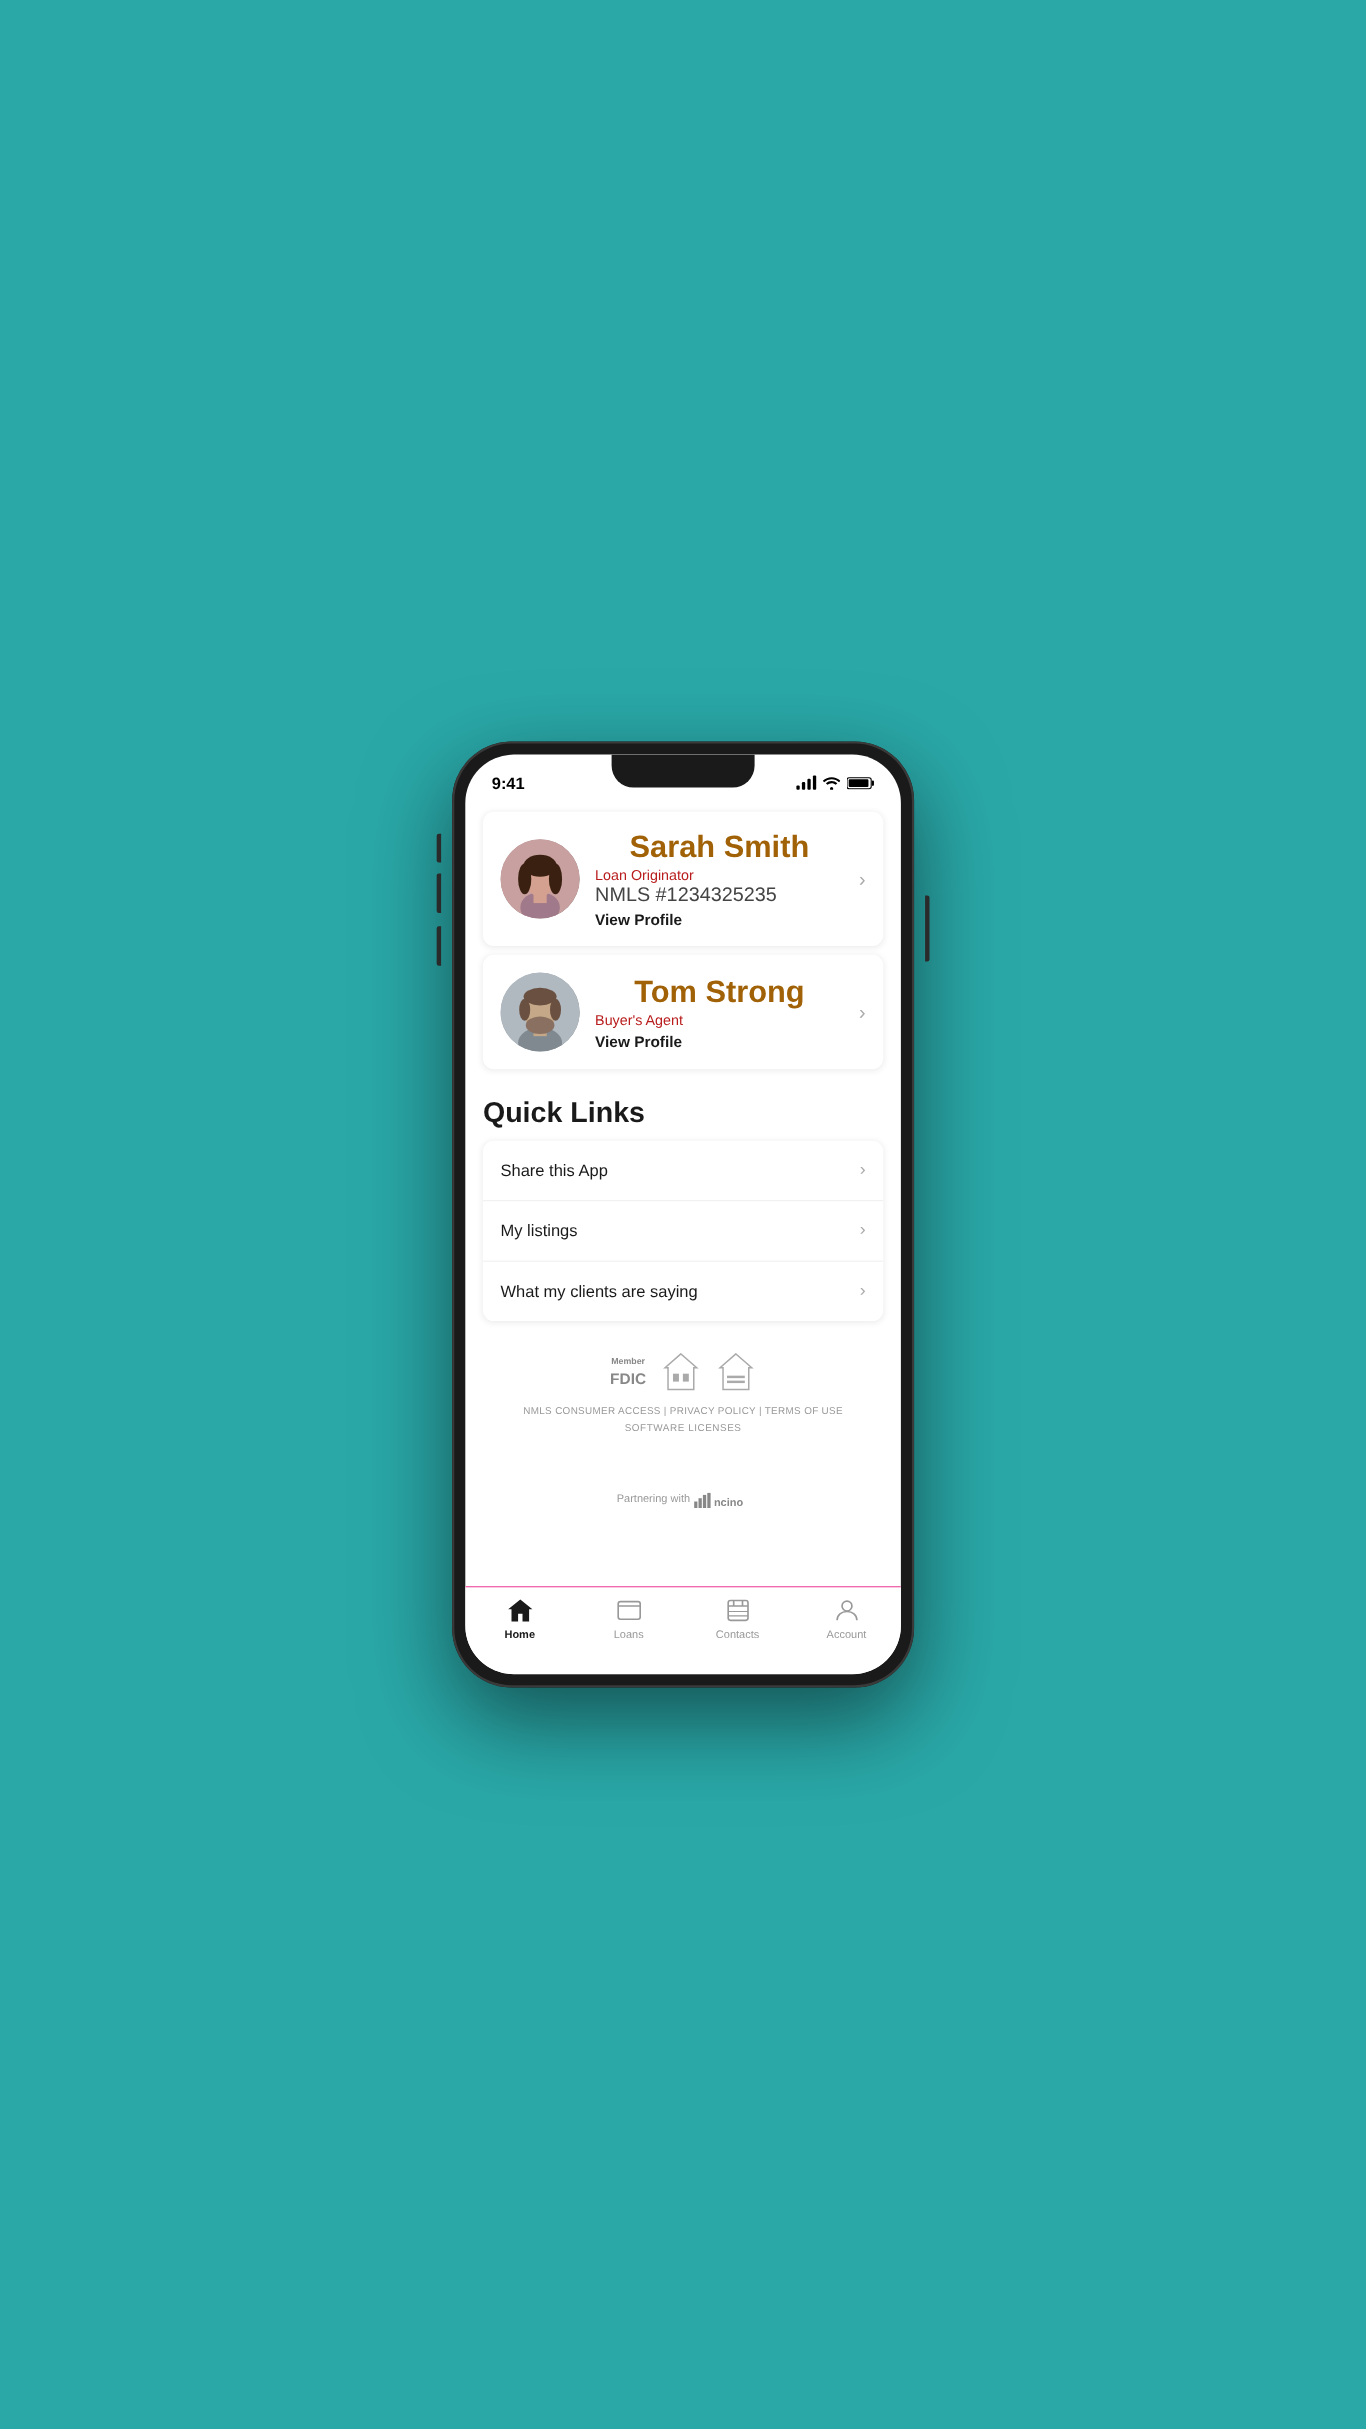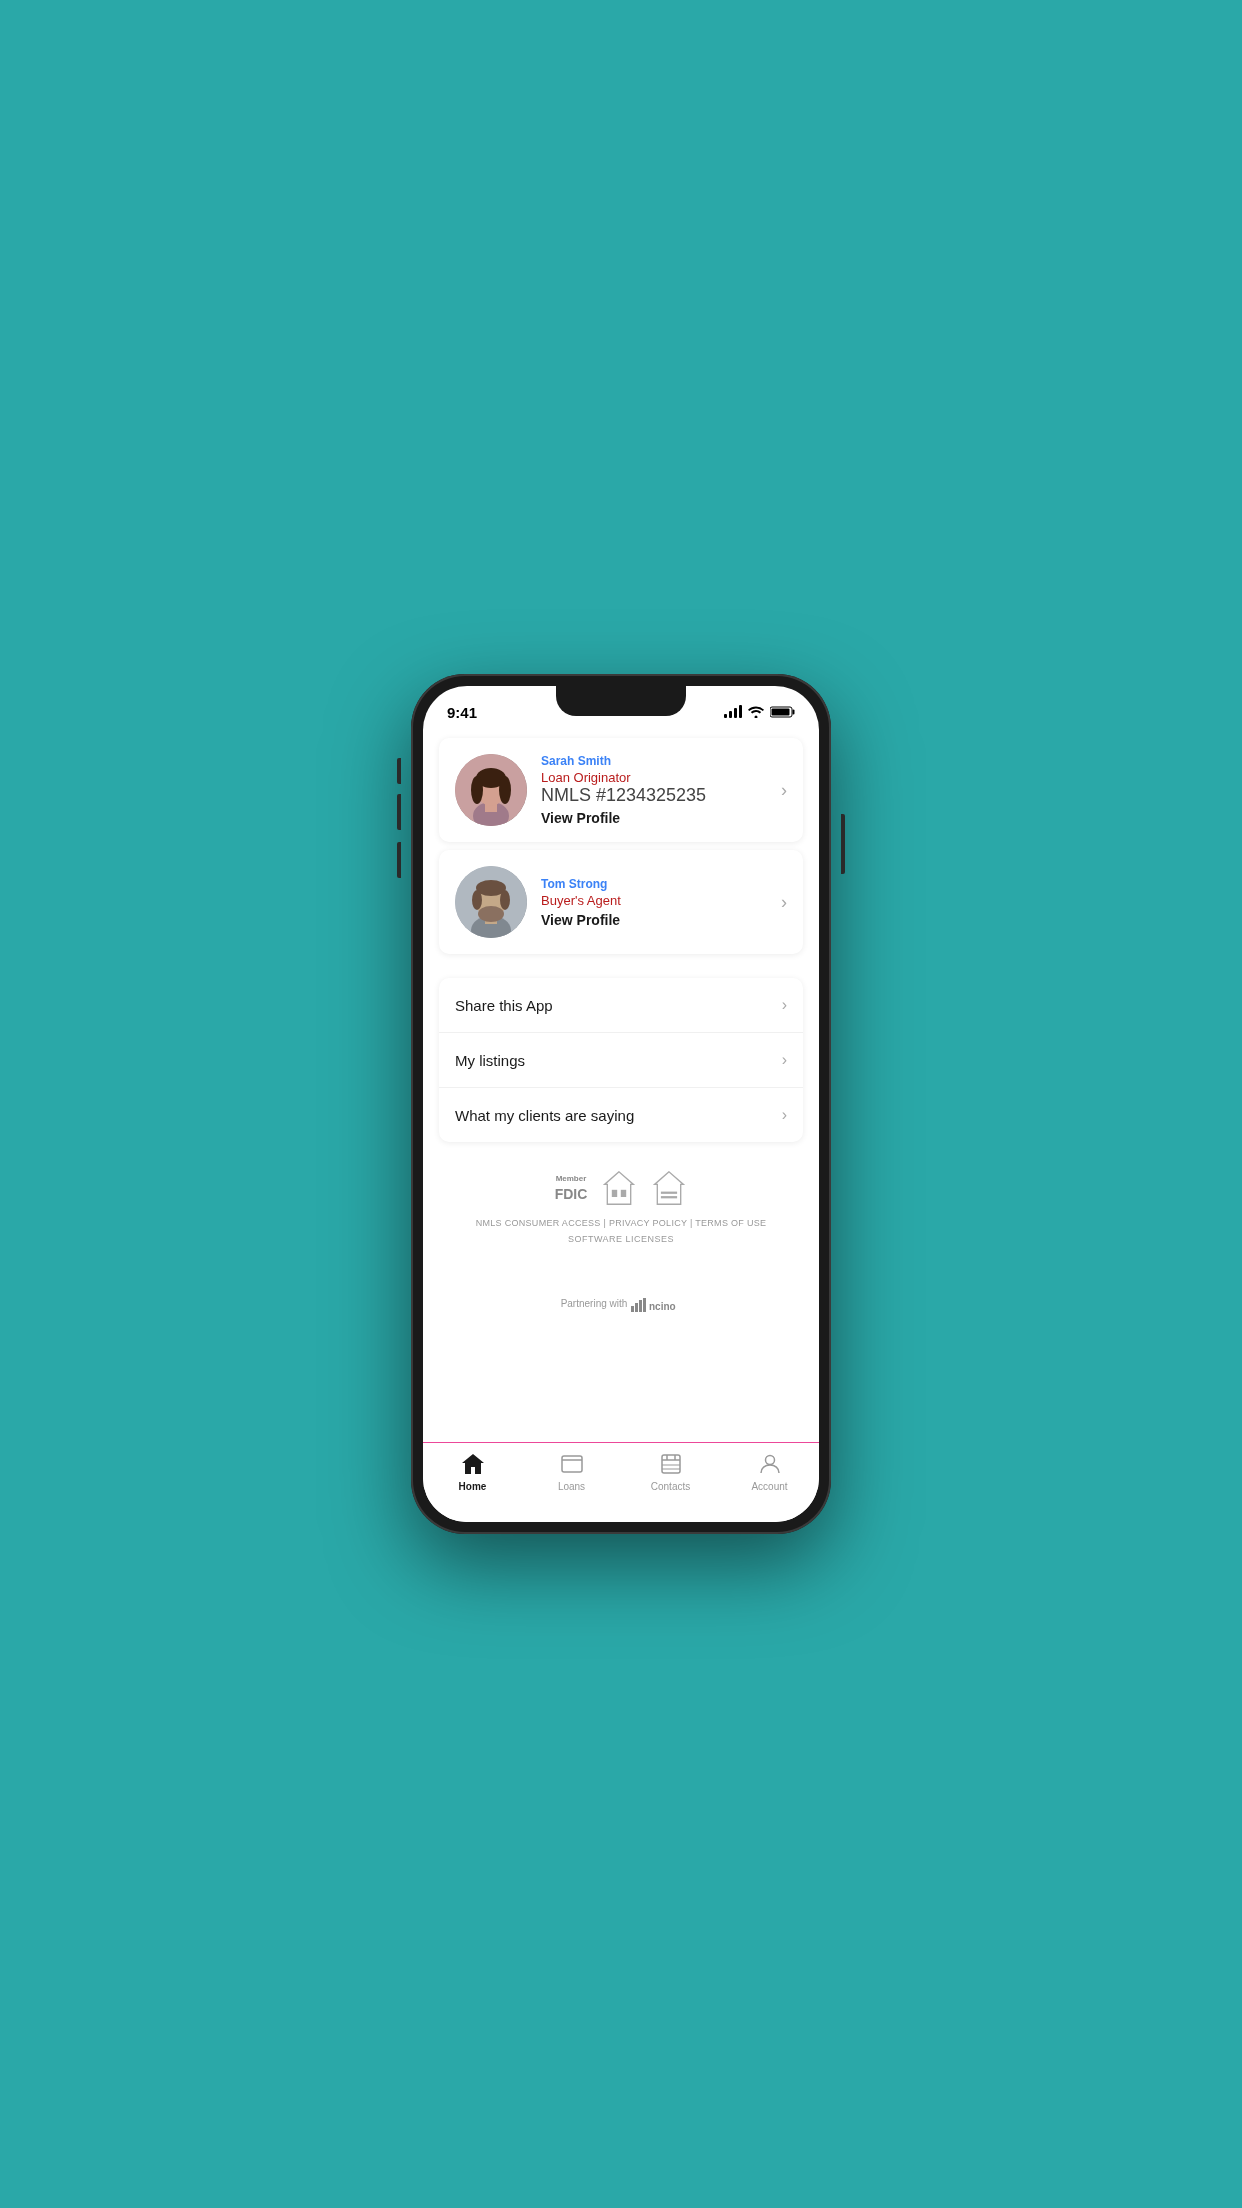--- a/index.html
+++ b/index.html
@@ -173,23 +173,24 @@
       padding: 16px;
       display: flex;
       align-items: center;
       gap: 14px;
       box-shadow: 0 1px 6px rgba(0,0,0,0.08);
     }
     .profile-info {
       flex: 1;
     }
     .profile-name {
-      font-size: 12px;
+      font-size: 28px;
       font-weight: 700;
-      color: #3b82f6;
+      color: #a16207;
+      text-align: center;
     }
     .profile-role {
       font-size: 13px;
       color: #b91c1c;
       margin-top: 2px;
     }
     .profile-nmls {
       font-size: 18px;
       color: #444;
     }
@@ -440,20 +441,21 @@
         </div>
         <div class="profile-info">
           <div class="profile-name">Tom Strong</div>
           <div class="profile-role">Buyer's Agent</div>
           <div class="profile-view">View Profile</div>
         </div>
         <div class="chevron">›</div>
       </div>
 
       <div class="quick-links-section">
+        <div class="quick-links-title">Quick Links</div>
         <div class="quick-links-card">
           <div class="quick-link-item">
             <span class="quick-link-label">Share this App</span>
             <span class="quick-link-chevron">›</span>
           </div>
           <div class="quick-link-item">
             <span class="quick-link-label">My listings</span>
             <span class="quick-link-chevron">›</span>
           </div>
           <div class="quick-link-item">

